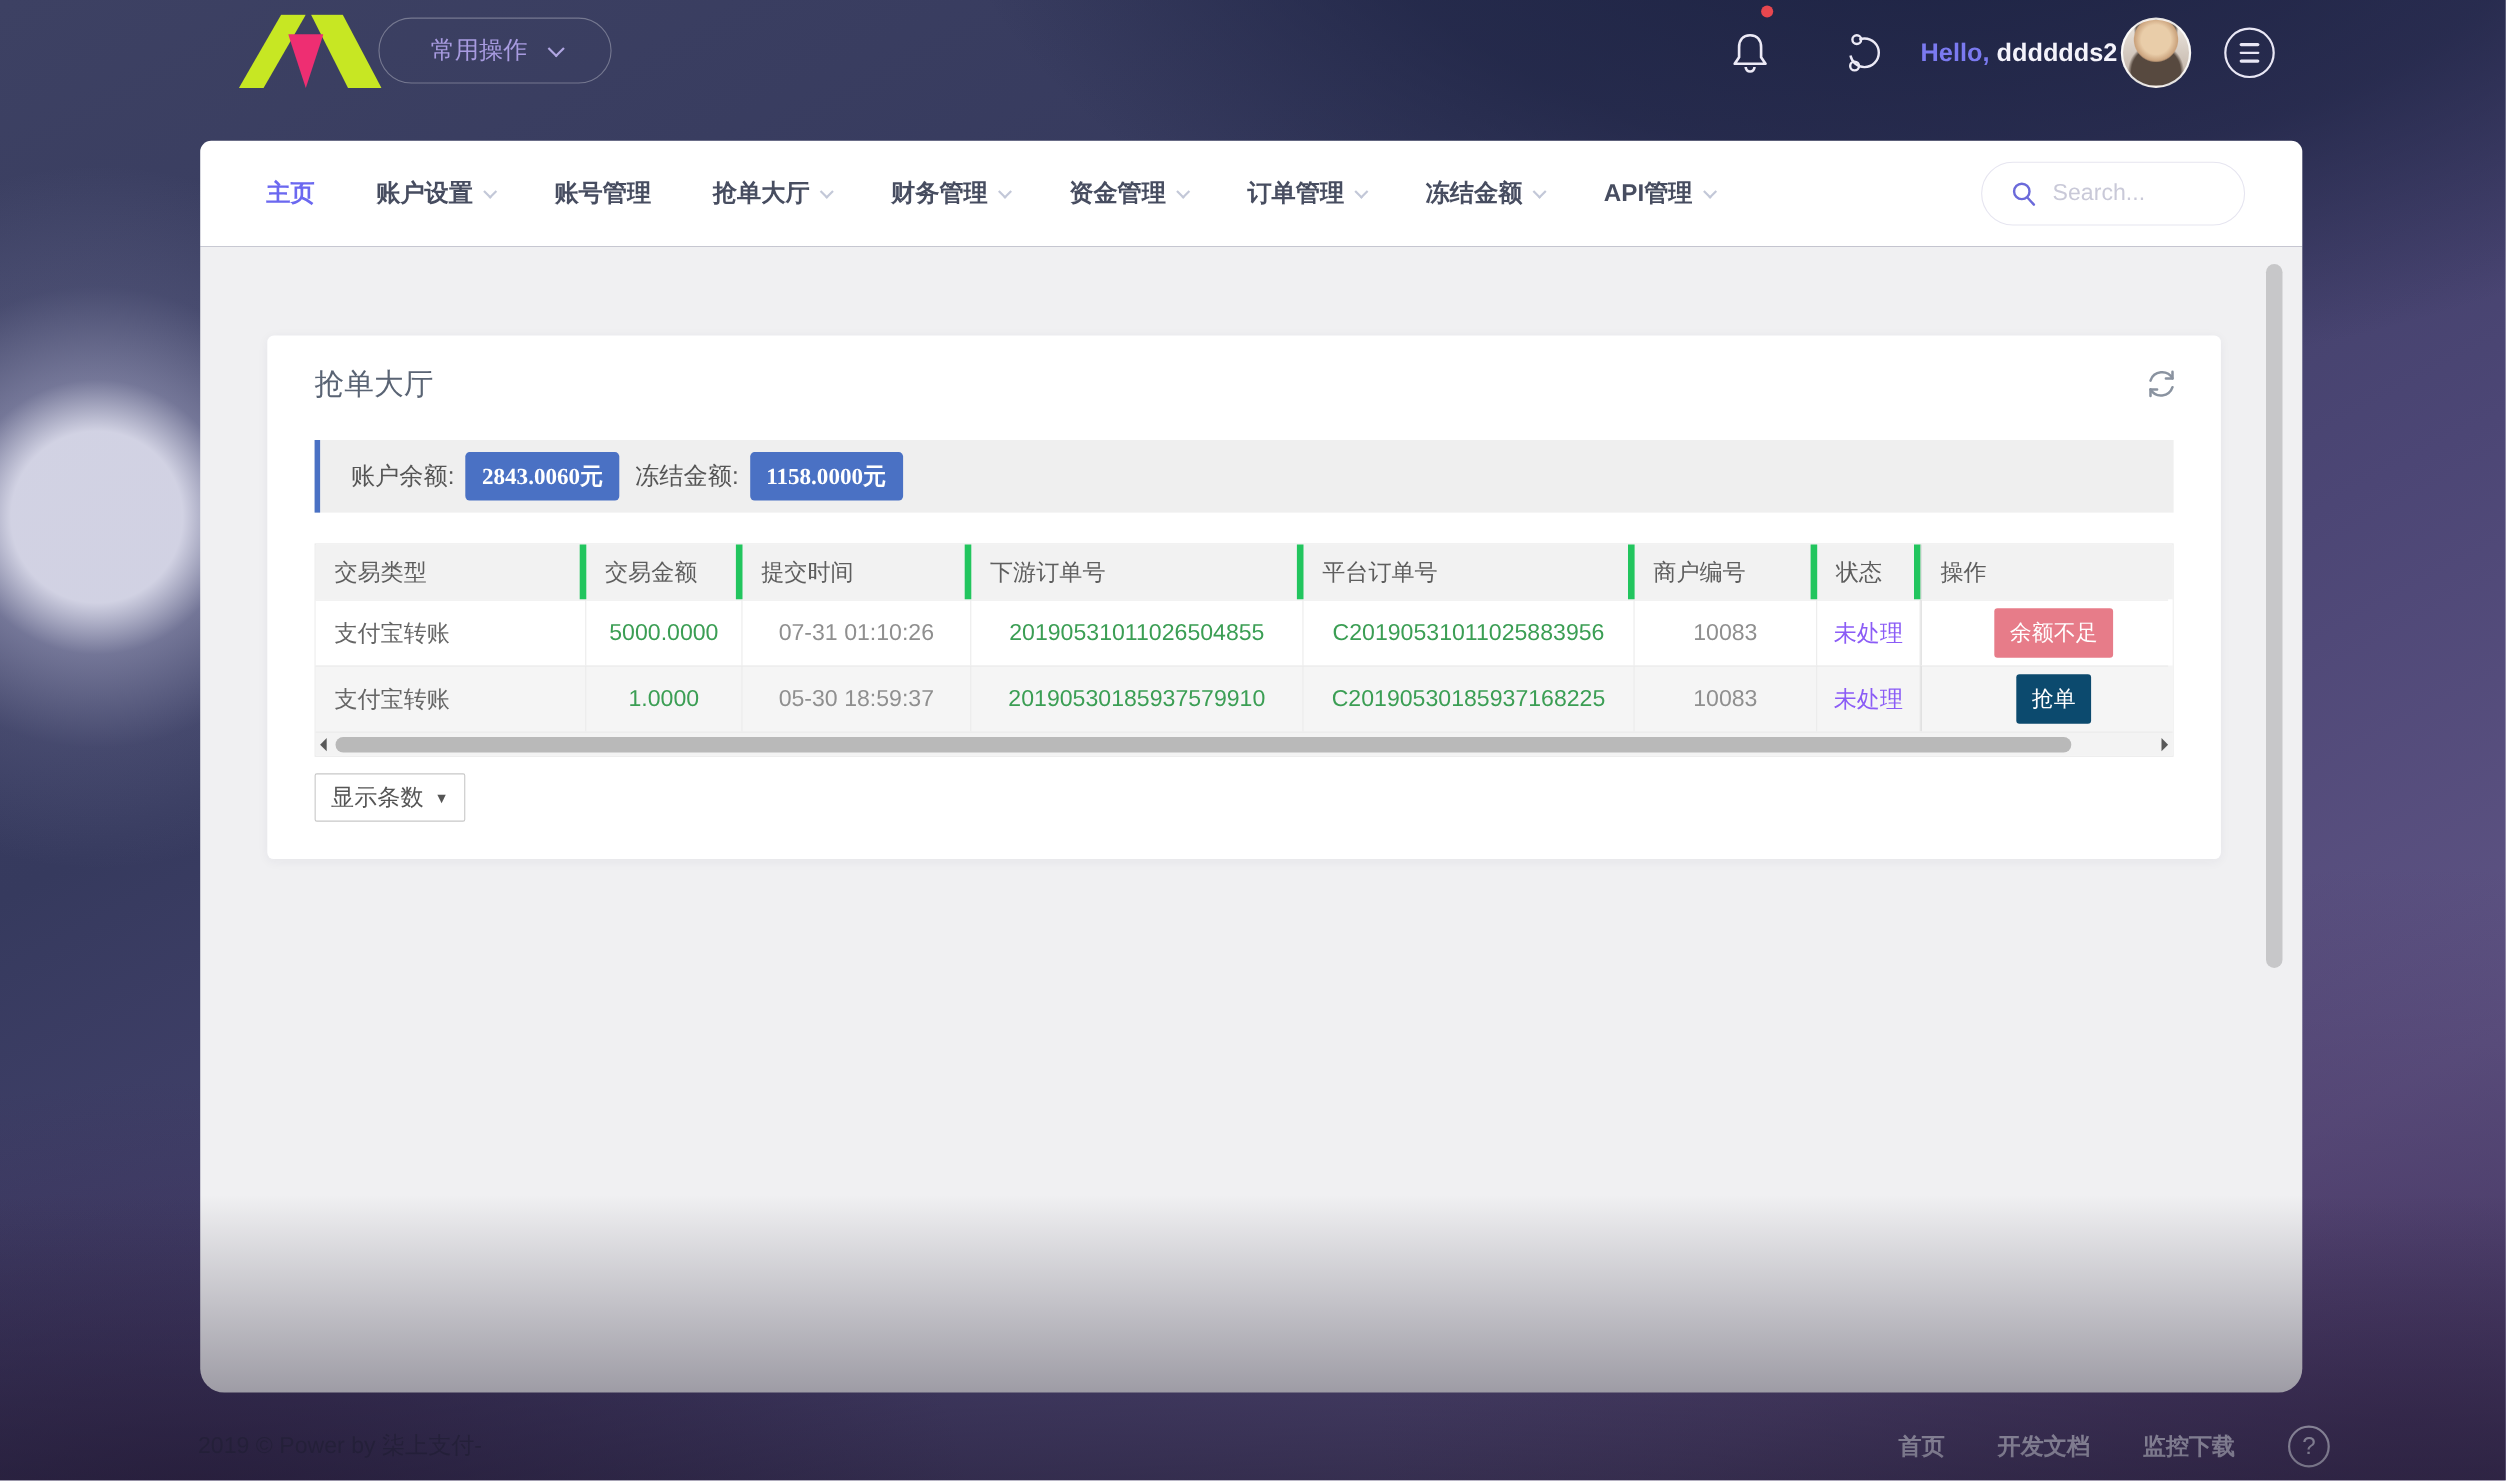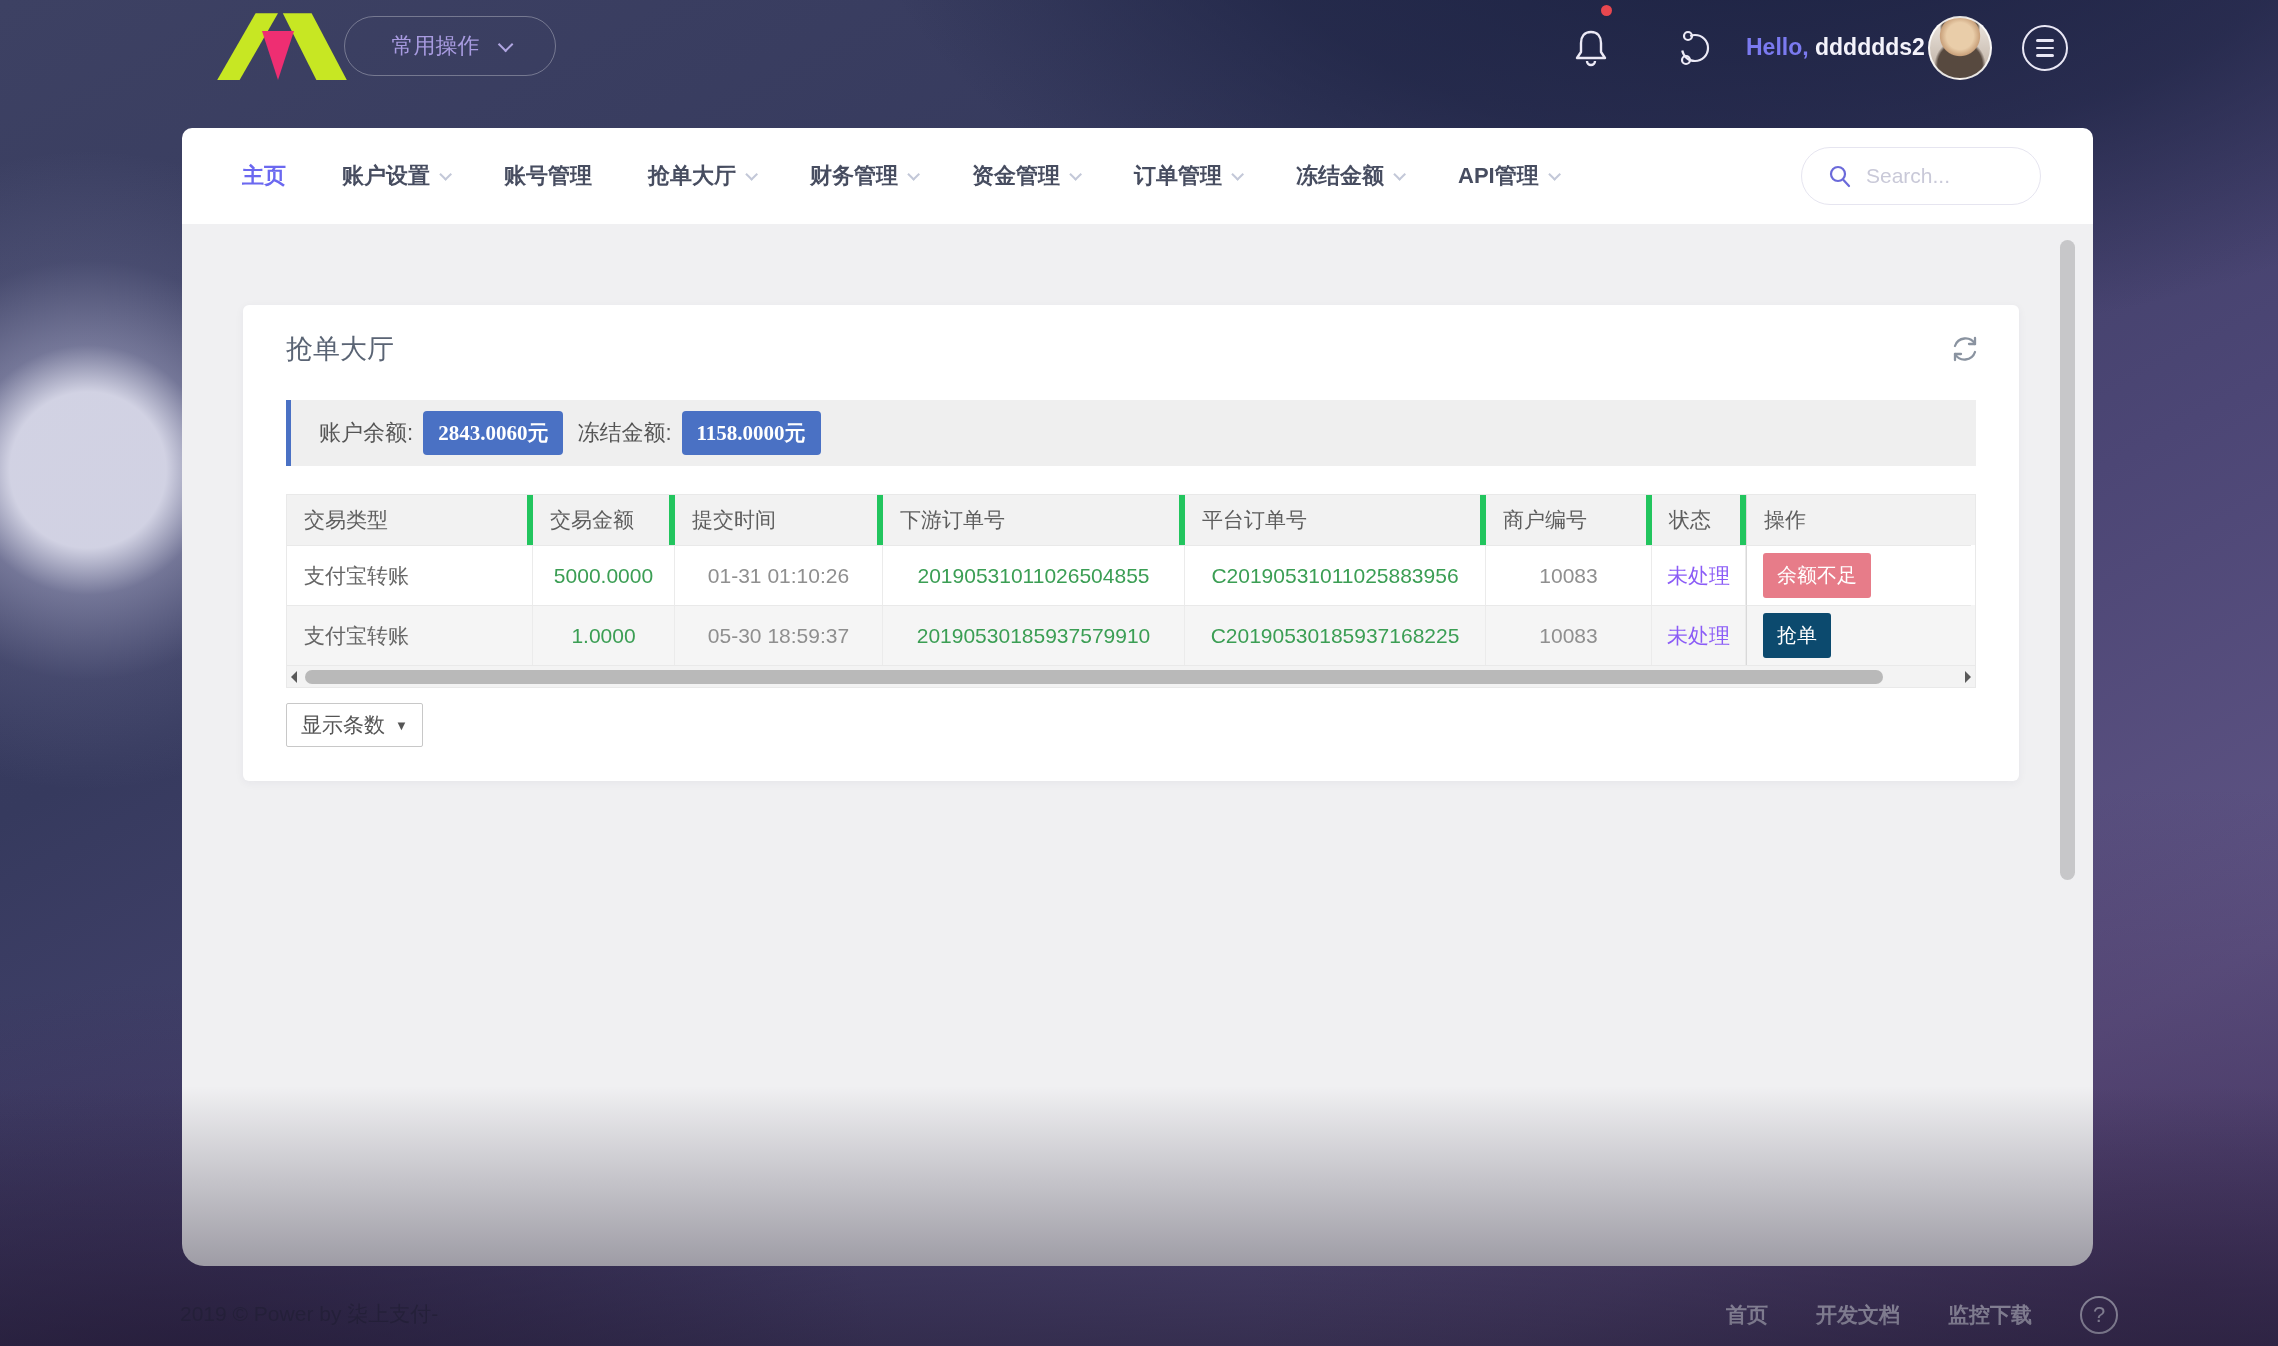--- a/index.html
+++ b/index.html
@@ -116,21 +116,21 @@
   .t-head .cell { font-size:21px; color:#5e5e5e; display:flex; align-items:center; padding-left:17px;
     border-right:6px solid #22c55e; }
   .t-body { height:60px; }
   .t-body.odd { background:#ffffff; }
   .t-body.even { background:#f5f5f5; }
   .t-body .cell { font-size:21px; display:flex; align-items:center; justify-content:center;
     border-right:1px solid #ebebeb; border-top:1px solid #e9e9e9; color:#8f8f8f; white-space:nowrap; }
   .cell.first { justify-content:flex-start; padding-left:17px; color:#666; }
   .cell.green { color:#3b9e54; }
   .cell.red   { color:#8b5cf6; }
-  .cell.op    { justify-content:flex-start; padding-left:16px; }
+  .cell.op    { justify-content:center; padding-left:16px; }
   .cell.pinned { border-left:1px solid #d9d9d9; }
   .cell:last-child { border-right:none; }
   .btn { border:none; color:#fff; font-size:20px; border-radius:3px; padding:9px 14px; cursor:pointer;
     font-family:"Liberation Sans","DejaVu Sans",sans-serif; }
   .btn-danger  { background:#e77c89; }
   .btn-warning { background:#0c4a6e; }
 
   .hscroll { position:relative; height:22px; background:#f3f3f3; border-top:1px solid #e9e9e9; }
   .hs-thumb { position:absolute; left:18px; top:4px; width:1578px; height:14px; background:#b9b9b9; border-radius:7px; cursor:pointer; }
   .hs-arrow { position:absolute; top:5px; width:0; height:0; border:6px solid transparent; }
@@ -276,21 +276,21 @@
         <div class="cell">下游订单号</div>
         <div class="cell">平台订单号</div>
         <div class="cell">商户编号</div>
         <div class="cell">状态</div>
         <div class="cell pinned">操作</div>
       </div>
 
       <div class="t-row t-body odd">
         <div class="cell first">支付宝转账</div>
         <div class="cell green">5000.0000</div>
-        <div class="cell">01-31 01:10:26</div>
+        <div class="cell">07-31 01:10:26</div>
         <div class="cell green">20190531011026504855</div>
         <div class="cell green">C20190531011025883956</div>
         <div class="cell">10083</div>
         <div class="cell red">未处理</div>
         <div class="cell op pinned">
           <button class="btn btn-danger">余额不足</button>
         </div>
       </div>
 
       <div class="t-row t-body even">

